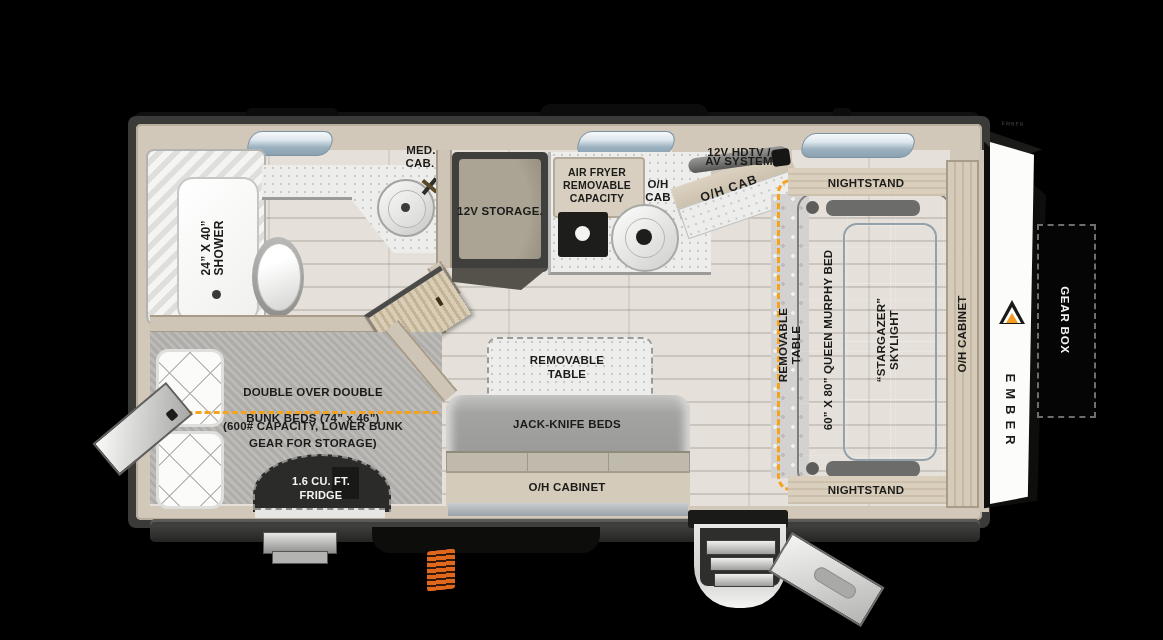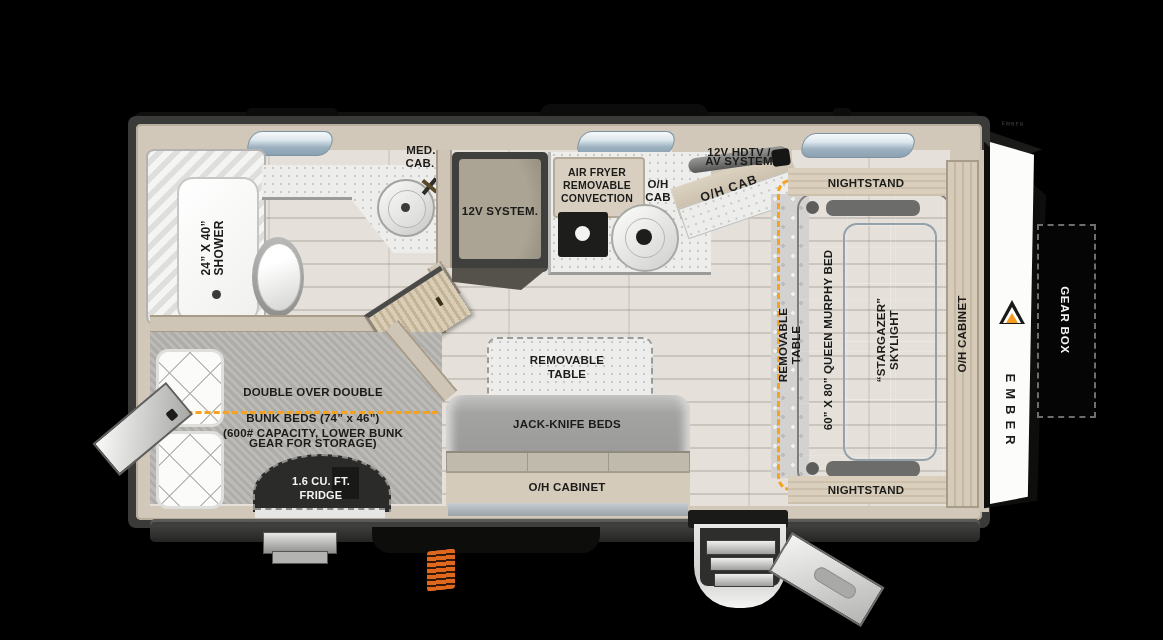--- a/index.html
+++ b/index.html
@@ -235,29 +235,29 @@
   <div class="abs bath-bottom-wall"></div>
   <div class="abs bath-right-wall"></div>
   <div class="abs door-stub"></div>
   <div class="abs int-door">
       <span class="key"></span>
     </div>
 
   <div class="abs fridge-box"></div>
   <div class="abs fridge-face"></div>
   <div class="abs fridge-shadow"></div>
-  <div class="lbl" style="left:500px;top:211px;">12V SYSTEM.</div>
+  <div class="lbl" style="left:500px;top:211px;">12V STORAGE.</div>
   <div class="abs corner-wedge"></div>
   <div class="abs speckle counter-main"></div>
   <div class="abs ohcab-band"></div>
   <div class="abs speckle counter-wedge"></div>
   <div class="abs airfryer-box"></div>
   <div class="lbl small" style="left:597px;top:172px;">AIR FRYER</div>
   <div class="lbl small" style="left:597px;top:185px;">REMOVABLE</div>
-  <div class="lbl small" style="left:597px;top:198px;">CONVECTION</div>
+  <div class="lbl small" style="left:597px;top:198px;">CAPACITY</div>
   <div class="abs cooktop"></div>
   <div class="abs cooktop-knob"></div>
   <div class="abs burner-outer"></div>
   <div class="abs burner-inner"></div>
   <div class="abs burner-dot"></div>
   <div class="lbl" style="left:658px;top:184px;">O/H</div>
   <div class="lbl" style="left:658px;top:197px;">CAB</div>
   <div class="lbl diag" style="left:729px;top:189px;">O/H CAB</div>
   <div class="abs tv-bar"></div>
   <div class="abs tv-cap"></div>
@@ -274,21 +274,21 @@
   <div class="lbl" style="left:567px;top:487px;">O/H CABINET</div>
   <div class="abs sofa-thresh"></div>
 
   <div class="abs floor-carpet"></div>
   <div class="abs bunk-diag-wall"></div>
   <div class="abs pillow pillow-top"></div>
   <div class="abs pillow pillow-bot"></div>
   <div class="abs bunk-dash"></div>
   <div class="lbl" style="left:313px;top:392px;z-index:3;">DOUBLE OVER DOUBLE</div>
   <div class="lbl" style="left:313px;top:418px;z-index:3;">BUNK BEDS (74” x 46”)</div>
-  <div class="lbl" style="left:313px;top:426px;z-index:3;margin-top:7px;">(600# CAPACITY, LOWER BUNK</div>
+  <div class="lbl" style="left:313px;top:426px;z-index:3;">(600# CAPACITY, LOWER BUNK</div>
   <div class="lbl" style="left:313px;top:443px;z-index:3;">GEAR FOR STORAGE)</div>
   <div class="abs minifridge"></div>
   <div class="abs minifridge-notch"></div>
   <div class="abs minifridge-base"></div>
   <div class="lbl white" style="left:321px;top:481px;font-size:11px;">1.6 CU. FT.</div>
   <div class="lbl white" style="left:321px;top:495px;font-size:11px;">FRIDGE</div>
 
   <div class="abs floral"></div>
   <div class="abs mattress"></div>
   <div class="abs bed-pillow bed-pillow-top"></div>

